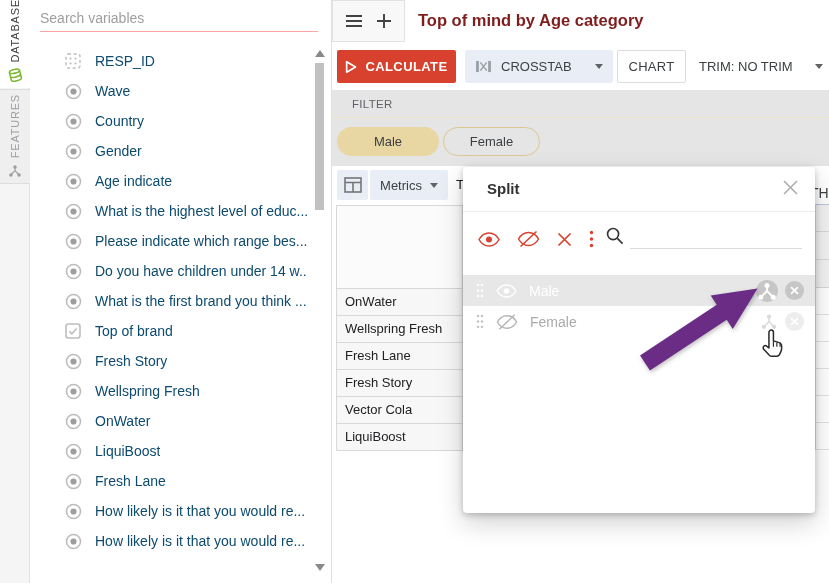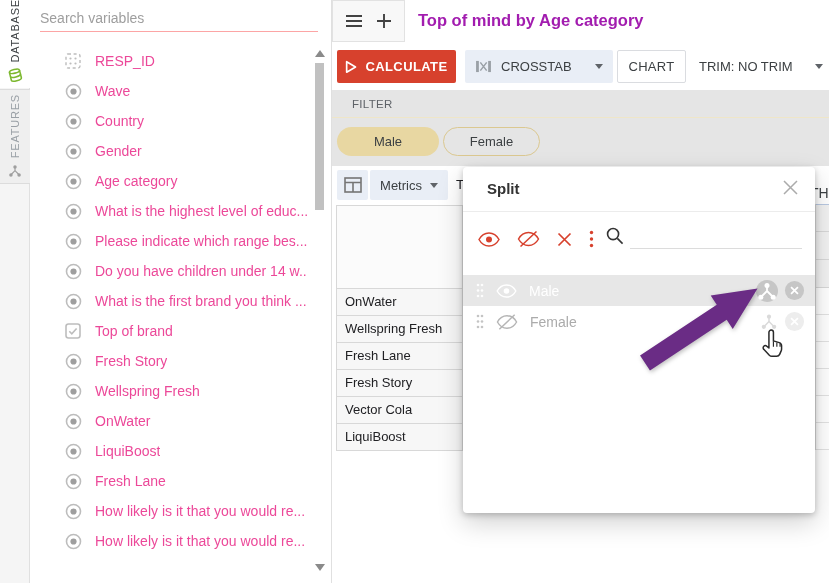--- a/index.html
+++ b/index.html
@@ -15,31 +15,31 @@
   .vtab-ft .vlabel { color:#9aa0a6; }
   .vicon { line-height:0; }
 
   
   .varpanel { position:absolute; left:30px; top:0; width:302px; height:583px; background:#fff; border-right:1px solid #e0e0e0; }
   .search-input { position:absolute; left:10px; top:5px; width:278px; height:27px; border:none; border-bottom:1px solid #fca5a5; outline:none; font-size:14px; color:#3c4043; font-family:"Liberation Sans", sans-serif; background:transparent; }
   .search-input::placeholder { color:#9e9e9e; }
   .var-list { position:absolute; left:0; top:46px; right:24px; }
   .var-item { height:30px; display:flex; align-items:center; padding-left:35px; gap:13px; cursor:pointer; }
   .var-icon { width:17px; line-height:0; flex:0 0 auto; }
-  .var-label { font-size:14px; color:#ec4899; white-space:nowrap; overflow:hidden; }
+  .var-label { font-size:14px; color:#0c4a6e; white-space:nowrap; overflow:hidden; }
   .vscroll { position:absolute; right:6px; top:48px; bottom:10px; width:11px; }
   .sb-up, .sb-down { position:absolute; left:1px; width:0; height:0; border-left:5px solid transparent; border-right:5px solid transparent; cursor:pointer; }
   .sb-up { top:2px; border-bottom:7px solid #8a8a8a; }
   .sb-down { bottom:2px; border-top:7px solid #8a8a8a; }
   .sb-thumb { position:absolute; left:1px; top:15px; width:9px; height:147px; background:#c1c1c1; cursor:pointer; }
 
   
   .tabbox { position:absolute; left:332px; top:0; width:73px; height:42px; background:#f8f8f8; border:1px solid #e2e2e2; display:flex; align-items:center; justify-content:center; gap:13px; }
   .tb-icon { line-height:0; cursor:pointer; }
-  .page-title { position:absolute; left:418px; top:11px; font-size:16.5px; font-weight:bold; color:#a21caf; }
+  .page-title { position:absolute; left:418px; top:11px; font-size:16.5px; font-weight:bold; color:#7f1d1d; }
 
   
   .btn { display:flex; align-items:center; cursor:pointer; border-radius:2px; font-size:13px; color:#3c4043; }
   .btn-calculate { position:absolute; left:337px; top:50px; width:119px; height:33px; background:#d7412d; color:#fff; font-weight:bold; letter-spacing:0.4px; justify-content:center; gap:8px; }
   .btn-crosstab { position:absolute; left:465px; top:50px; width:148px; height:33px; background:#e9eef6; padding:0 10px; gap:9px; }
   .btn-chart { position:absolute; left:617px; top:50px; width:69px; height:33px; background:#fff; border:1px solid #dadce0; justify-content:center; letter-spacing:0.3px; }
   .btn-trim { position:absolute; left:699px; top:50px; height:33px; gap:22px; }
   .caret { width:0; height:0; border-left:4.5px solid transparent; border-right:4.5px solid transparent; border-top:5.5px solid #5f6368; }
   .ml-auto { margin-left:auto; }
 
@@ -155,21 +155,21 @@
               <circle cx="8.5" cy="8.5" r="7" fill="none" stroke="#bdbdbd" stroke-width="1.6"></circle>
               <circle cx="8.5" cy="8.5" r="3.1" fill="#9e9e9e"></circle>
             </svg></span>
           <span class="var-label">Gender</span>
         </div>
         <div class="var-item">
           <span class="var-icon"><svg width="17" height="17" viewBox="0 0 17 17">
               <circle cx="8.5" cy="8.5" r="7" fill="none" stroke="#bdbdbd" stroke-width="1.6"></circle>
               <circle cx="8.5" cy="8.5" r="3.1" fill="#9e9e9e"></circle>
             </svg></span>
-          <span class="var-label">Age category</span>
+          <span class="var-label">Age indicate</span>
         </div>
         <div class="var-item">
           <span class="var-icon"><svg width="17" height="17" viewBox="0 0 17 17">
               <circle cx="8.5" cy="8.5" r="7" fill="none" stroke="#bdbdbd" stroke-width="1.6"></circle>
               <circle cx="8.5" cy="8.5" r="3.1" fill="#9e9e9e"></circle>
             </svg></span>
           <span class="var-label">What is the highest level of educ...</span>
         </div>
         <div class="var-item">
           <span class="var-icon"><svg width="17" height="17" viewBox="0 0 17 17">

